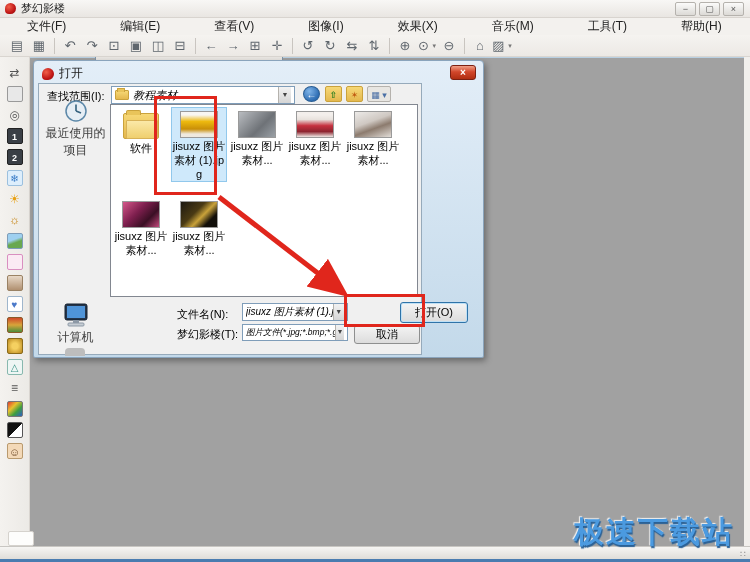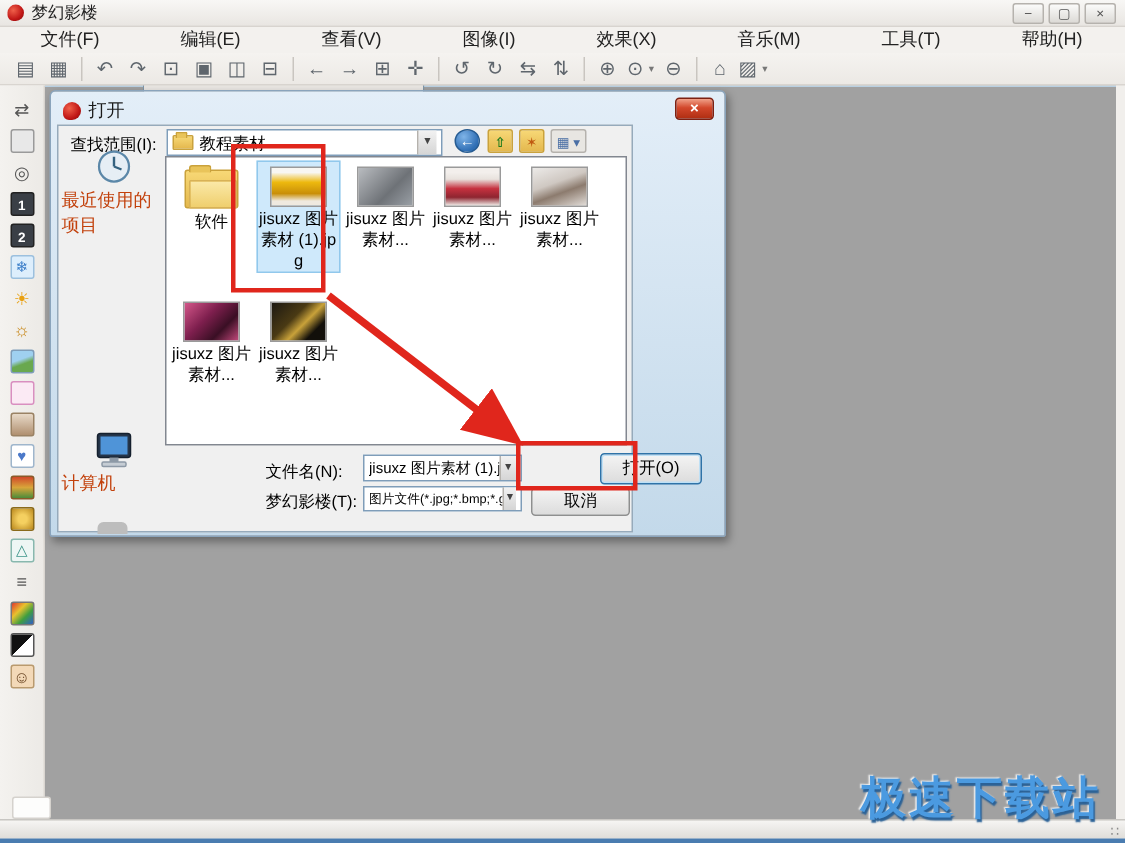--- a/index.html
+++ b/index.html
@@ -50,34 +50,34 @@
   .watermark { right:16px; top:512px; font-size:30px; font-weight:bold; letter-spacing:2px; color:#4b9ae0; text-shadow:1px 2px 1px #2a6196, -1px -1px 1px rgba(255,255,255,.85); z-index:5; }
 
   
   .dialog { left:33px; top:60px; width:451px; height:298px; background:linear-gradient(180deg,#e3eef8,#c3d9ea); border:1px solid #8aa4bc; border-radius:4px 4px 2px 2px; box-shadow:2px 3px 6px rgba(0,0,0,.35); z-index:10; }
   .dlg-title { position:absolute; left:8px; top:4px; display:flex; align-items:center; gap:5px; font-size:12px; color:#1a1a1a; }
   .dlg-flower { width:12px; height:12px; border-radius:50% 50% 50% 4px; background:radial-gradient(circle at 35% 35%,#f0604a,#c01616 60%,#7d0a0a); }
   .dlg-close { position:absolute; right:7px; top:4px; width:26px; height:15px; background:linear-gradient(180deg,#f0a088,#d2472b 45%,#b02e12); border:1px solid #7c2012; border-radius:3px; color:#fff; font-size:10px; line-height:13px; text-align:center; font-weight:bold; }
   .dlg-body { position:absolute; left:4px; top:22px; width:384px; height:272px; background:#f0f0f0; border:1px solid #96aabb; }
 
   .lbl { position:absolute; font-size:11px; color:#000; }
-  .combo { position:absolute; background:#fff; border:1px solid #7f9db9; font-size:11px; display:flex; align-items:center; padding:0 3px; }
+  .combo { position:absolute; background:#fff; border:1px solid #7f9db9; font-size:11px; display:flex; align-items:center; padding:0 3px;font-style:italic; }
   .combo .dd-btn { margin-left:auto; width:13px; height:100%; background:linear-gradient(180deg,#f2f2f2,#d5d5d5); border-left:1px solid #b5b2ad; font-size:7px; color:#444; text-align:center; line-height:15px; }
   .mini-folder { width:14px; height:10px; background:linear-gradient(180deg,#f7d876,#e4b84e); border:1px solid #caa23c; border-radius:1px; position:relative; margin-right:4px; flex:none; }
   .mini-folder::before { content:""; position:absolute; left:1px; top:-3px; width:6px; height:3px; background:#e9c45a; border:1px solid #caa23c; border-bottom:none; border-radius:1px 1px 0 0; }
 
   .navico { position:absolute; width:17px; height:16px; font-size:11px; text-align:center; line-height:16px; }
   .ico-back { background:radial-gradient(circle at 35% 30%,#7fb4e8,#2f6eb4 70%); border-radius:50%; color:#fff; font-weight:bold; font-size:10px; border:1px solid #275c92; }
   .ico-up,.ico-new { background:linear-gradient(180deg,#f7d876,#e4b84e); border:1px solid #caa23c; border-radius:2px; font-size:9px; }
   .ico-up { color:#1d7a1d; font-weight:bold; }
   .ico-new { color:#c05a10; }
   .ico-views { background:#e8e6e2; border:1px solid #b5b2ad; border-radius:2px; color:#4a6fa5; font-size:9px; width:24px; }
 
   .places { position:absolute; left:2px; top:14px; width:69px; height:254px; }
-  .place { position:absolute; left:0; width:69px; font-size:12px; color:#c2410c; }
+  .place { position:absolute; left:0; width:69px; text-align:center; font-size:12px; color:#404040; }
   .place svg { display:block; margin:0 auto 1px; }
   .place-partial { position:absolute; left:24px; top:250px; width:20px; height:8px; background:#bdbdbd; border-radius:4px 4px 0 0; }
 
   .filelist { position:absolute; left:71px; top:20px; width:308px; height:193px; background:#fff; border:1px solid #828790; overflow:hidden; }
   .frow { position:absolute; left:2px; display:flex; }
   .fitem { width:56px; margin-right:2px; text-align:center; padding-top:2px; }
   .fitem.sel { background:#cfe9fb; border:1px solid #91c8ec; padding-top:1px; }
   .flabel { font-size:11px; line-height:1.25; color:#000; word-break:break-all; }
   .thumb { width:38px; height:27px; margin:2px auto 2px; border:1px solid #9a9a9a; }
   .t-car { background:linear-gradient(180deg,#f8f6f2 12%,#edb90f 38%,#c98f08 68%,#efe9df 88%); }
@@ -198,21 +198,21 @@
 
     <div class="places">
       <div class="place" style="top:0;">
         <svg width="26" height="26" viewBox="0 0 26 26">
           <circle cx="13" cy="13" r="10" fill="#e6eef5" stroke="#5b87a8" stroke-width="1.5"></circle>
           <line x1="13" y1="13" x2="13" y2="6.5" stroke="#35627f" stroke-width="1.6"></line>
           <line x1="13" y1="13" x2="18" y2="15" stroke="#35627f" stroke-width="1.6"></line>
         </svg>
         <span>最近使用的项目</span>
       </div>
-      <div class="place" style="top:189px;">
+      <div class="place" style="top:204px;">
         <svg width="28" height="26" viewBox="0 0 28 26">
           <rect x="3" y="2" width="22" height="16" rx="2" fill="#25354a" stroke="#15202e"></rect>
           <rect x="5" y="4" width="18" height="12" fill="#4f94d8"></rect>
           <rect x="11" y="18" width="6" height="3" fill="#8d99a6"></rect>
           <rect x="6" y="21" width="16" height="3" rx="1" fill="#c6cdd4" stroke="#8d99a6"></rect>
         </svg>
         <span>计算机</span>
       </div>
       <div class="place-partial"></div>
     </div>

